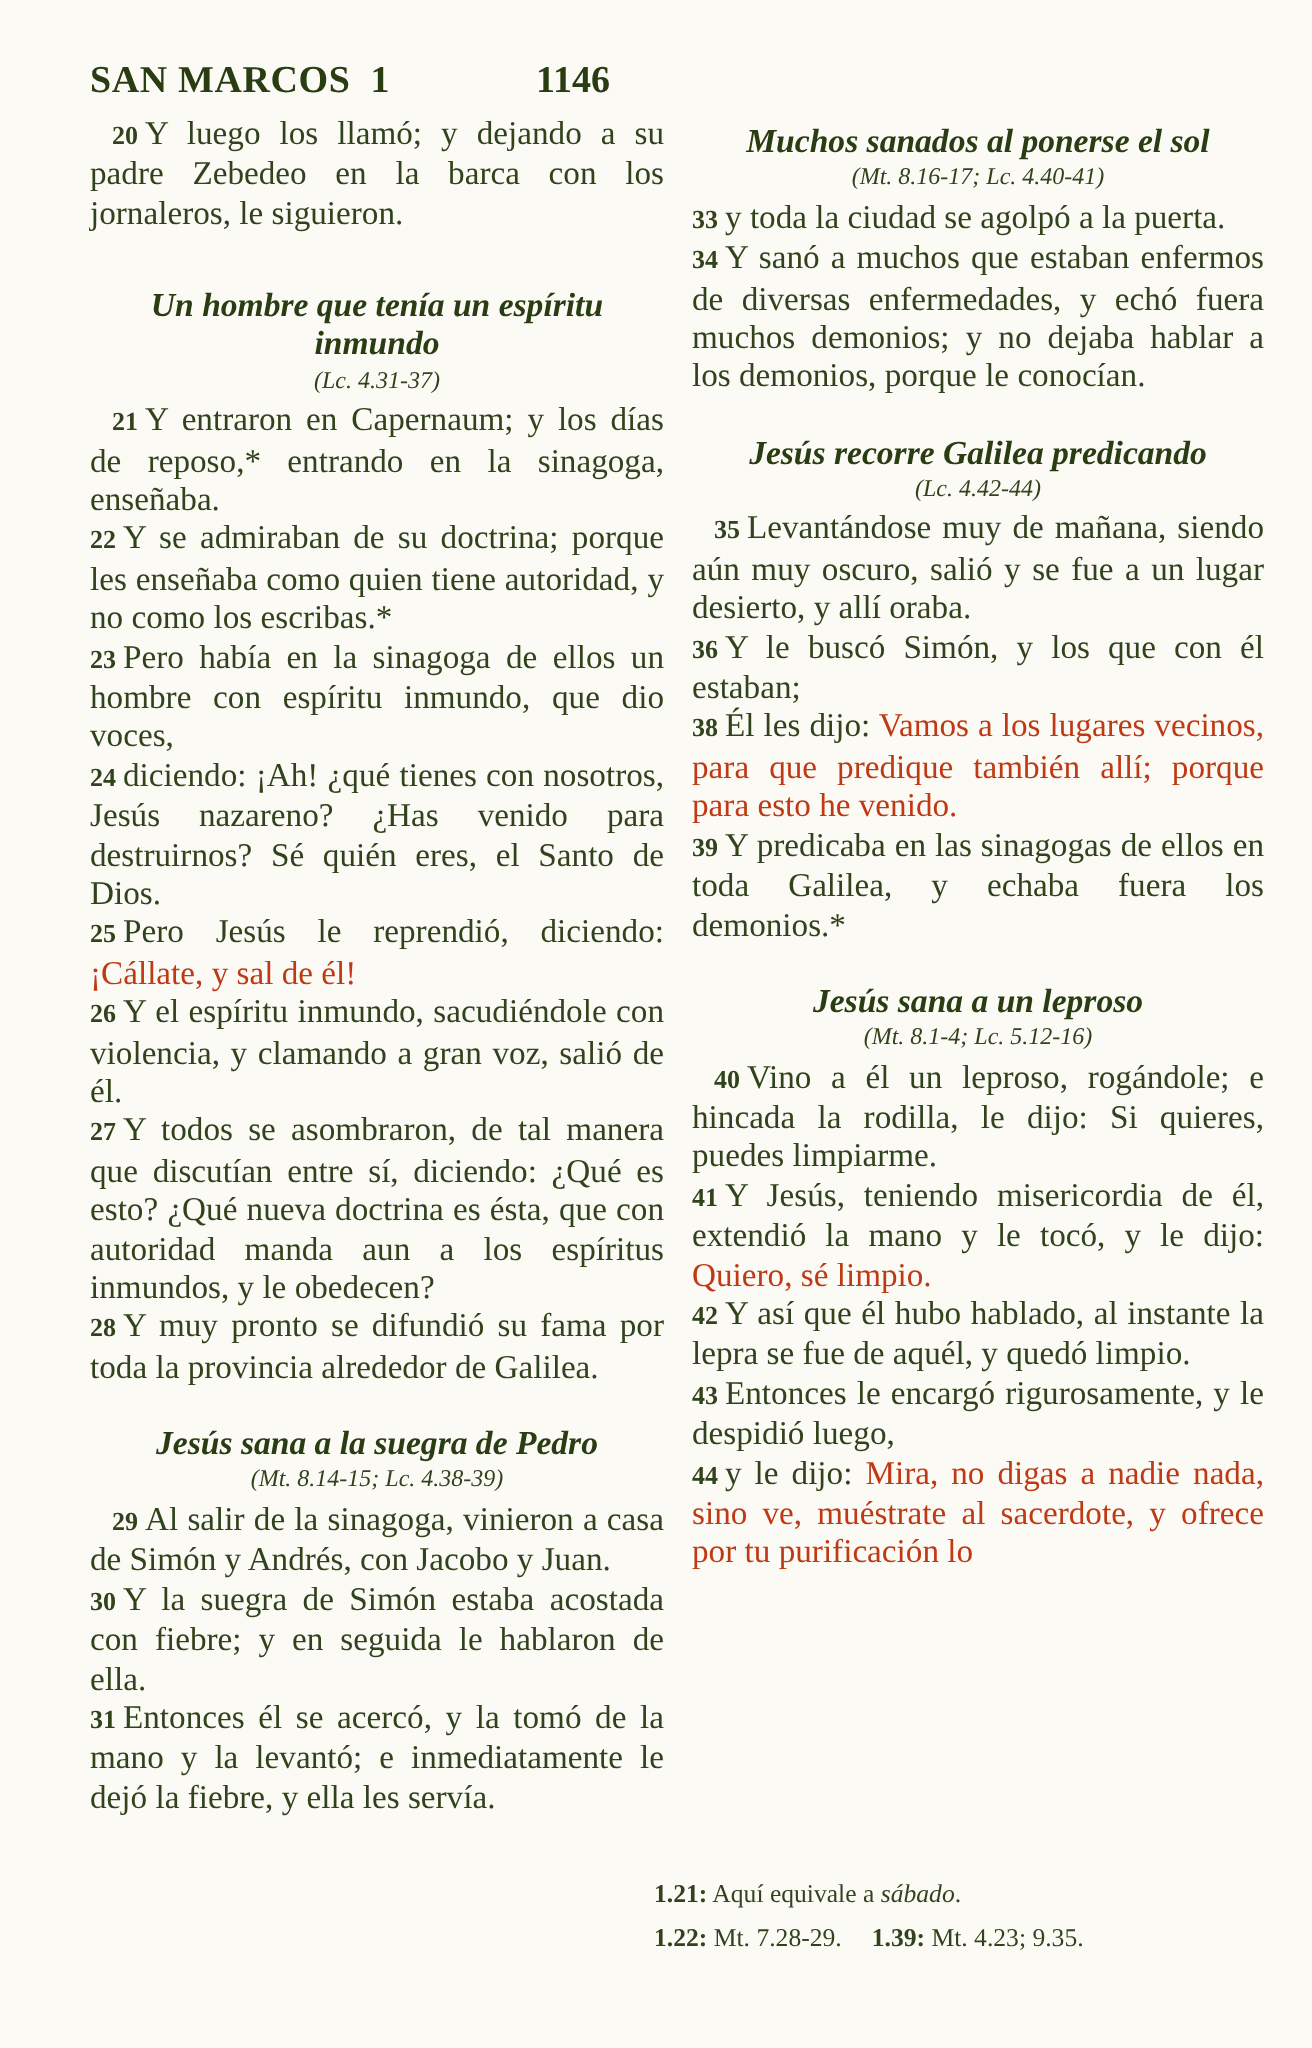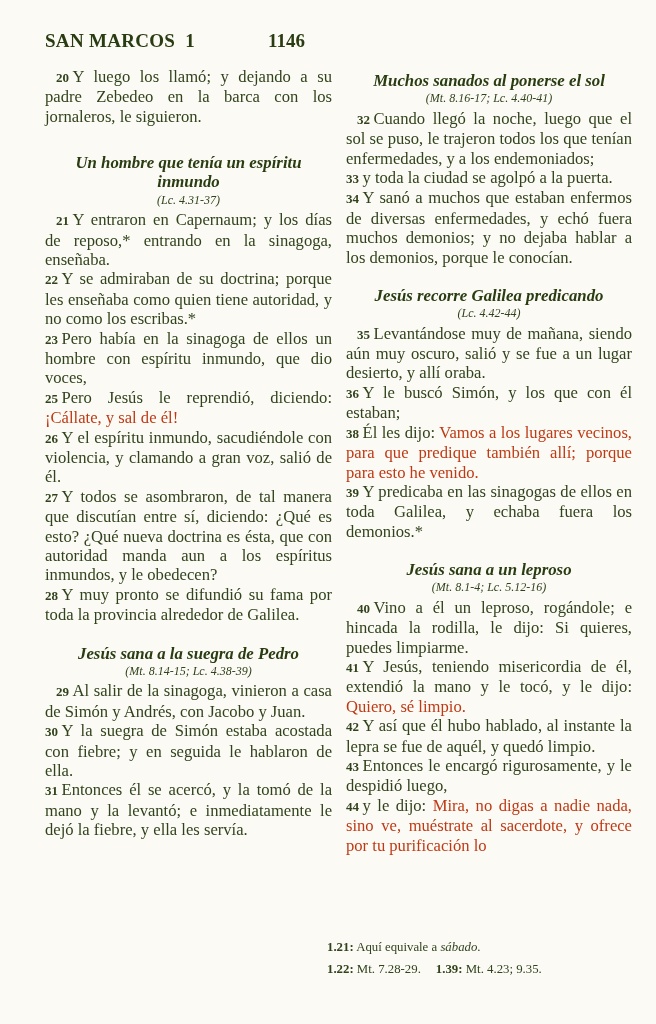--- a/index.html
+++ b/index.html
@@ -6,21 +6,21 @@
   html, body { margin: 0; padding: 0; background: var(--background, #fbfaf5); }
   .page {
     width: 656px; height: 1024px;
     background: var(--background, #fbfaf5);
     color: var(--text, #31431c);
     font-family: "Liberation Serif", "DejaVu Serif", serif;
     padding: 30px 24px 0 45px;
     position: relative;
     overflow: hidden;
   }
-  .page-header { position: relative; height: 25px; margin-bottom: 12px; }
+  .page-header { position: relative; height: 25px; margin-bottom: 2px; }
   .book-title {
     font-weight: bold; font-size: 19px; letter-spacing: .3px;
     white-space: pre; color: var(--heading, #2a3c12);
   }
   .page-number {
     position: absolute; left: 223px; top: 0;
     font-weight: bold; font-size: 19px; color: var(--heading, #2a3c12);
   }
   .columns { display: flex; gap: 14px; font-family: Liberation Serif, serif; }
   .col { width: 287px; }
@@ -68,38 +68,38 @@
 
     <div class="col left">
       <p class="verse indent"><span class="vnum">20</span><span>Y luego los llamó; y dejando a su padre Zebedeo en la barca con los jornaleros, le siguieron.</span></p>
 
       <p class="sec-heading gap-lg">Un hombre que tenía un espíritu inmundo</p>
       <p class="sec-ref">(Lc. 4.31-37)</p>
 
       <p class="verse indent"><span class="vnum">21</span><span>Y entraron en Capernaum; y los días de reposo,* entrando en la sinagoga, enseñaba.</span></p>
       <p class="verse"><span class="vnum">22</span><span>Y se admiraban de su doctrina; porque les enseñaba como quien tiene autoridad, y no como los escribas.*</span></p>
       <p class="verse"><span class="vnum">23</span><span>Pero había en la sinagoga de ellos un hombre con espíritu inmundo, que dio voces,</span></p>
+      <p class="verse"><span class="vnum">24</span><span>diciendo: ¡Ah! ¿qué tienes con nosotros, Jesús nazareno? ¿Has venido para destruirnos? Sé quién eres, el Santo de Dios.</span></p>
       <p class="verse"><span class="vnum">25</span><span>Pero Jesús le reprendió, diciendo: </span><span class="red">¡Cállate, y sal de él!</span></p>
       <p class="verse"><span class="vnum">26</span><span>Y el espíritu inmundo, sacudiéndole con violencia, y clamando a gran voz, salió de él.</span></p>
       <p class="verse"><span class="vnum">27</span><span>Y todos se asombraron, de tal manera que discutían entre sí, diciendo: ¿Qué es esto? ¿Qué nueva doctrina es ésta, que con autoridad manda aun a los espíritus inmundos, y le obedecen?</span></p>
       <p class="verse"><span class="vnum">28</span><span>Y muy pronto se difundió su fama por toda la provincia alrededor de Galilea.</span></p>
 
       <p class="sec-heading">Jesús sana a la suegra de Pedro</p>
       <p class="sec-ref">(Mt. 8.14-15; Lc. 4.38-39)</p>
 
       <p class="verse indent"><span class="vnum">29</span><span>Al salir de la sinagoga, vinieron a casa de Simón y Andrés, con Jacobo y Juan.</span></p>
       <p class="verse"><span class="vnum">30</span><span>Y la suegra de Simón estaba acostada con fiebre; y en seguida le hablaron de ella.</span></p>
       <p class="verse"><span class="vnum">31</span><span>Entonces él se acercó, y la tomó de la mano y la levantó; e inmediatamente le dejó la fiebre, y ella les servía.</span></p>
     </div>
 
     <div class="col right">
       <p class="sec-heading first">Muchos sanados al ponerse el sol</p>
       <p class="sec-ref">(Mt. 8.16-17; Lc. 4.40-41)</p>
 
-      <p class="verse indent"><span class="vnum">32</span><span>Cuando llegó la noche, luego que el sol se puso, le trajeron todos los que tenían enfermedades, y a los endemoniados;</span></p>
       <p class="verse"><span class="vnum">33</span><span>y toda la ciudad se agolpó a la puerta.</span></p>
       <p class="verse"><span class="vnum">34</span><span>Y sanó a muchos que estaban enfermos de diversas enfermedades, y echó fuera muchos demonios; y no dejaba hablar a los demonios, porque le conocían.</span></p>
 
       <p class="sec-heading">Jesús recorre Galilea predicando</p>
       <p class="sec-ref">(Lc. 4.42-44)</p>
 
       <p class="verse indent"><span class="vnum">35</span><span>Levantándose muy de mañana, siendo aún muy oscuro, salió y se fue a un lugar desierto, y allí oraba.</span></p>
       <p class="verse"><span class="vnum">36</span><span>Y le buscó Simón, y los que con él estaban;</span></p>
       <p class="verse"><span class="vnum">38</span><span>Él les dijo: </span><span class="red">Vamos a los lugares vecinos, para que predique también allí; porque para esto he venido.</span></p>
       <p class="verse"><span class="vnum">39</span><span>Y predicaba en las sinagogas de ellos en toda Galilea, y echaba fuera los demonios.*</span></p>

